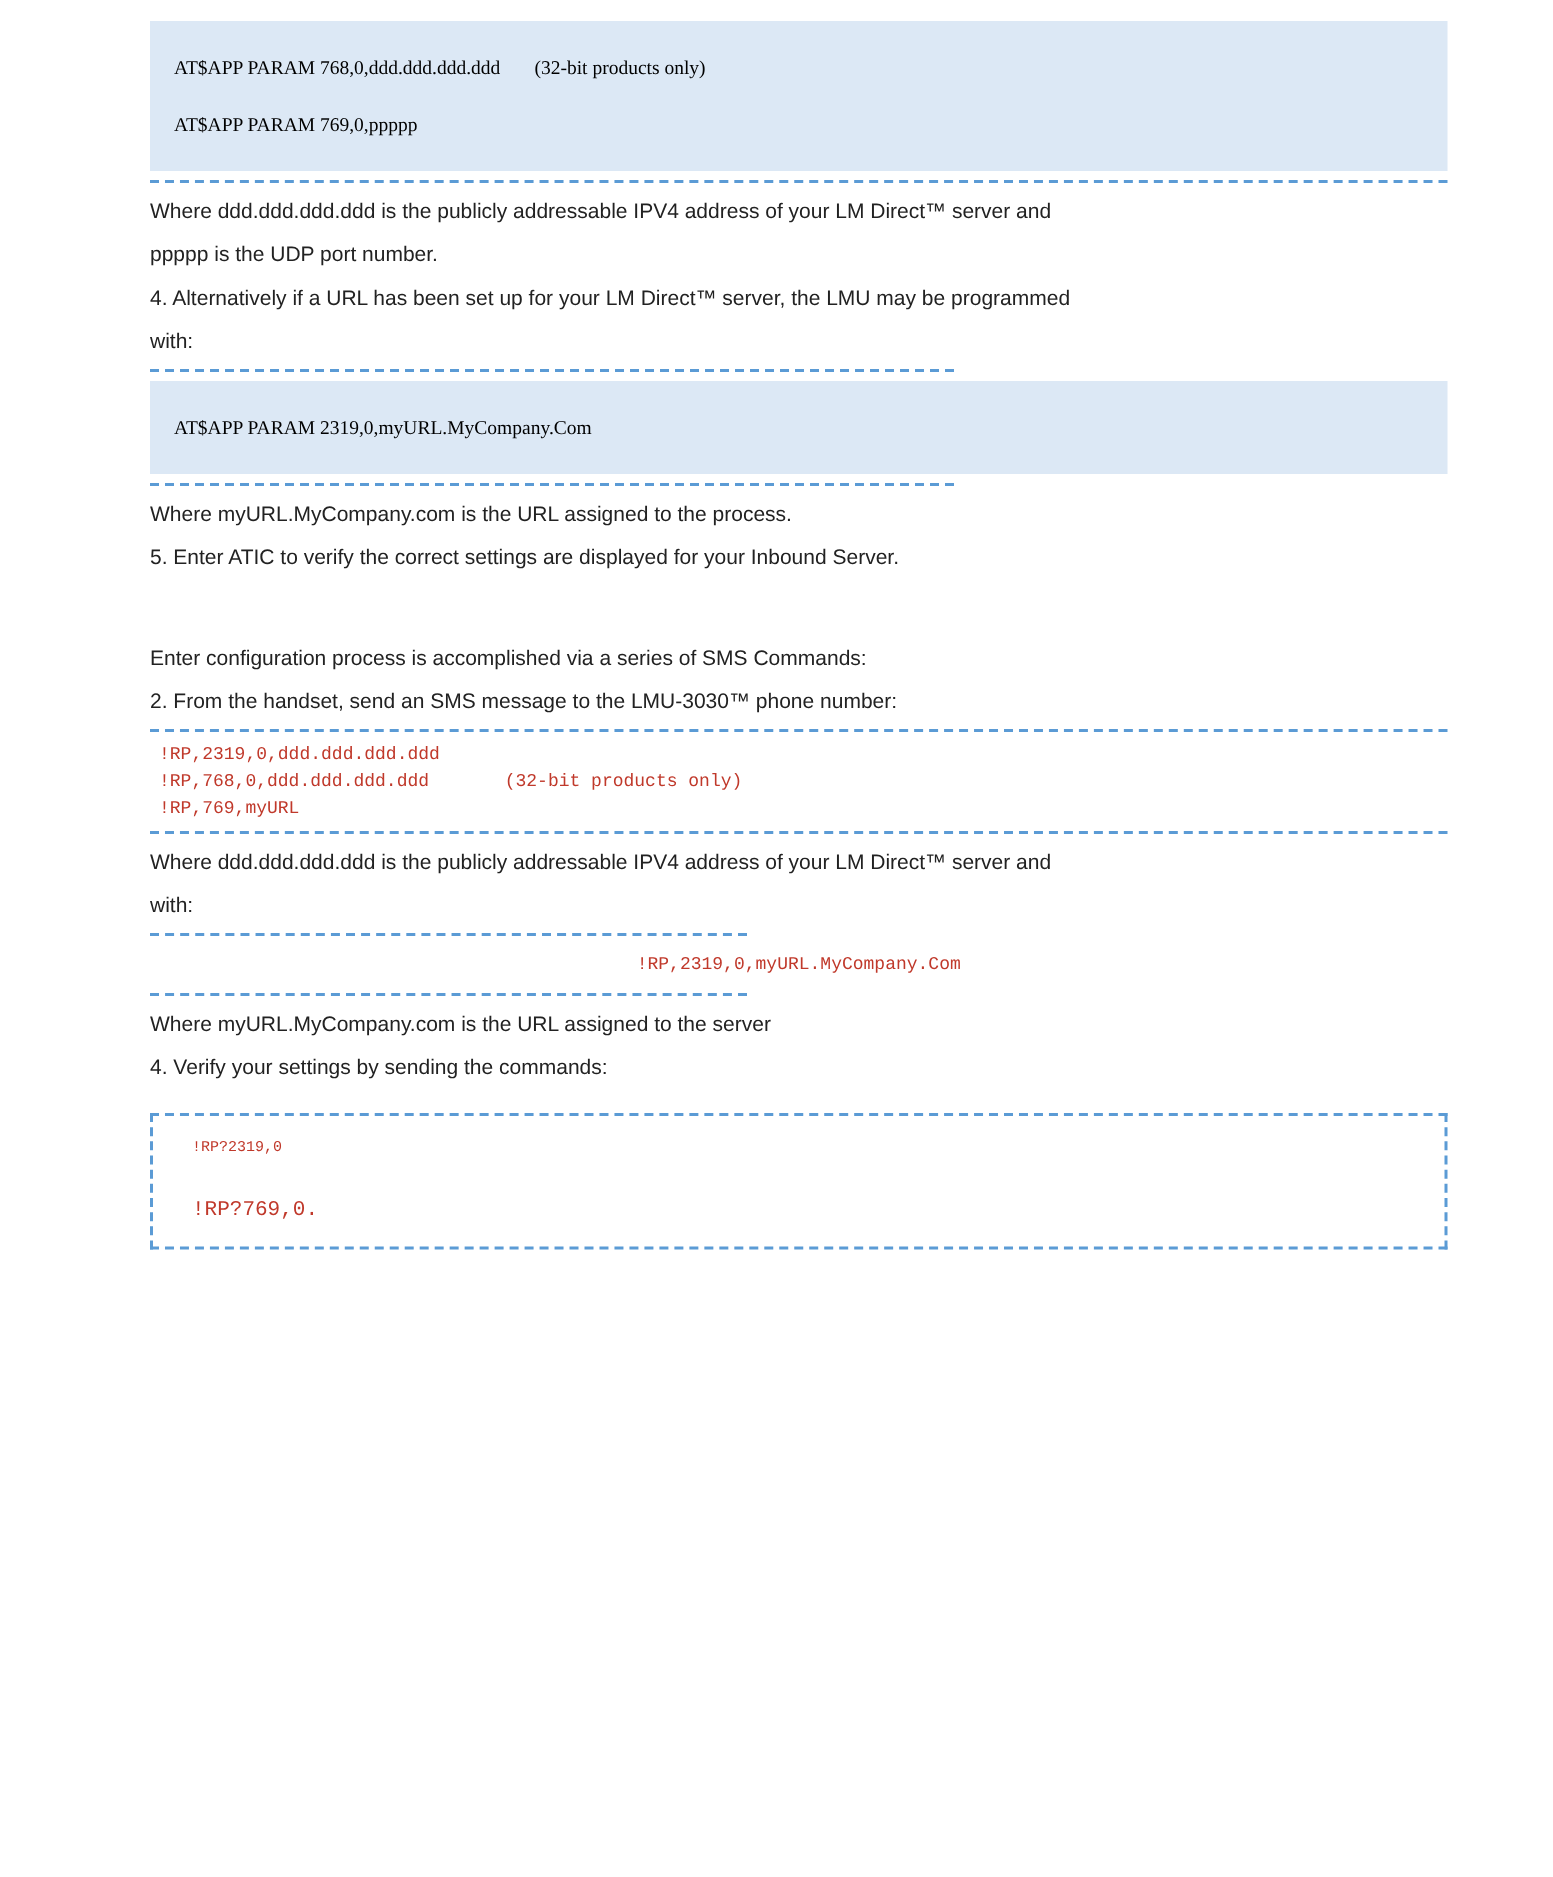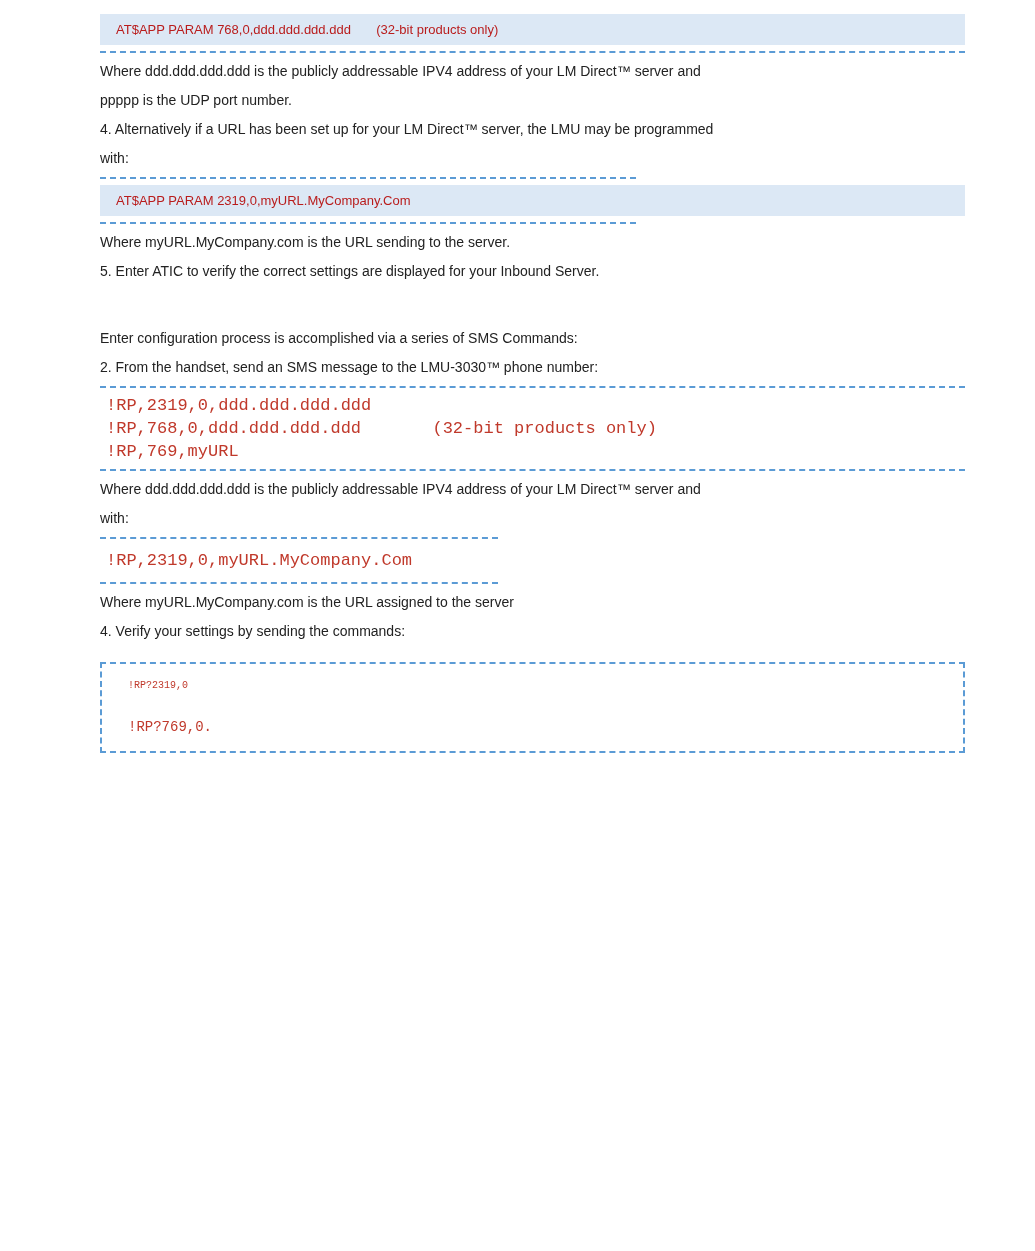--- a/index.html
+++ b/index.html
@@ -37,31 +37,31 @@
       margin: 8px 0;
       line-height: 1.5;
     }
     .box-dashed {
       border: 2px dashed #5b9bd5;
       margin: 20px 0 10px 0;
       padding: 14px 20px 14px 20px;
       background: #fff;
     }
     .code-line-blue {
-      font-family: Liberation Sans, sans-serif;
+      font-family: Liberation Serif, serif;
       font-size: 13px;
-      color: #b91c1c;
+      color: #000000;
       background: #dce8f5;
       display: block;
       padding: 3px 6px;
-      margin: 1px 0;
+      margin: 16px 0;
     }
     .code-line-red {
       font-family: 'Courier New', Courier, monospace;
-      font-size: 17px;
+      font-size: 12px;
       color: #c0392b;
       display: block;
       padding: 2px 6px;
     }
     .code-group-blue {
       background: #dce8f5;
       padding: 4px 10px;
       margin: 4px 0;
     }
     .code-group-red-border {
@@ -73,41 +73,42 @@
   </style>
 </head>
 <body>
 
 <div class="page">
 
   <div class="code-group-blue">
     <span class="code-line-blue">
       <span>AT$APP PARAM 768,0,ddd.ddd.ddd.ddd</span>&nbsp;&nbsp;&nbsp;&nbsp;&nbsp;&nbsp;&nbsp;<span>(32-bit products only)</span>
     </span>
+    <span class="code-line-blue">AT$APP PARAM 769,0,ppppp</span>
   </div>
 
   <hr class="dashed-line-blue-long">
 
   <p>Where ddd.ddd.ddd.ddd is the publicly addressable IPV4 address of your LM Direct™ server and</p>
   <p>ppppp is the UDP port number.</p>
 
   <p>
     <span>4. Alternatively if a URL has been set up for your LM Direct™ server, the LMU may be programmed</span>
   </p>
   <p>with:</p>
 
   <hr class="dashed-line-blue-medium">
 
   <div class="code-group-blue">
     <span class="code-line-blue">AT$APP PARAM 2319,0,myURL.MyCompany.Com</span>
   </div>
 
   <hr class="dashed-line-blue-medium">
 
-  <p>Where myURL.MyCompany.com is the URL sending to the server.</p>
+  <p>Where myURL.MyCompany.com is the URL assigned to the process.</p>
   <p>5. Enter ATIC to verify the correct settings are displayed for your Inbound Server.</p>
 
   <div style="height: 30px;"></div>
 
   <p>Enter configuration process is accomplished via a series of SMS Commands:</p>
 
 
   <p>2. From the handset, send an SMS message to the LMU-3030™ phone number:</p>
 
   <div class="code-group-red-border">
@@ -117,21 +118,21 @@
     </span>
     <span class="code-line-red">!RP,769,myURL</span>
   </div>
 
   <p>Where ddd.ddd.ddd.ddd is the publicly addressable IPV4 address of your LM Direct™ server and</p>
 
   <p>with:</p>
 
   <hr class="dashed-line-blue-short">
 
-  <div style="padding: 4px 0;">
+  <div style="padding: 4px 0; text-align: center;">
     <span class="code-line-red">!RP,2319,0,myURL.MyCompany.Com</span>
   </div>
 
   <hr class="dashed-line-blue-short">
 
   <p>Where myURL.MyCompany.com is the URL assigned to the server</p>
   <p>4. Verify your settings by sending the commands:</p>
 
   <div class="box-dashed">
     <span class="code-line-red" style="font-size:10px;">!RP?2319,0</span>

